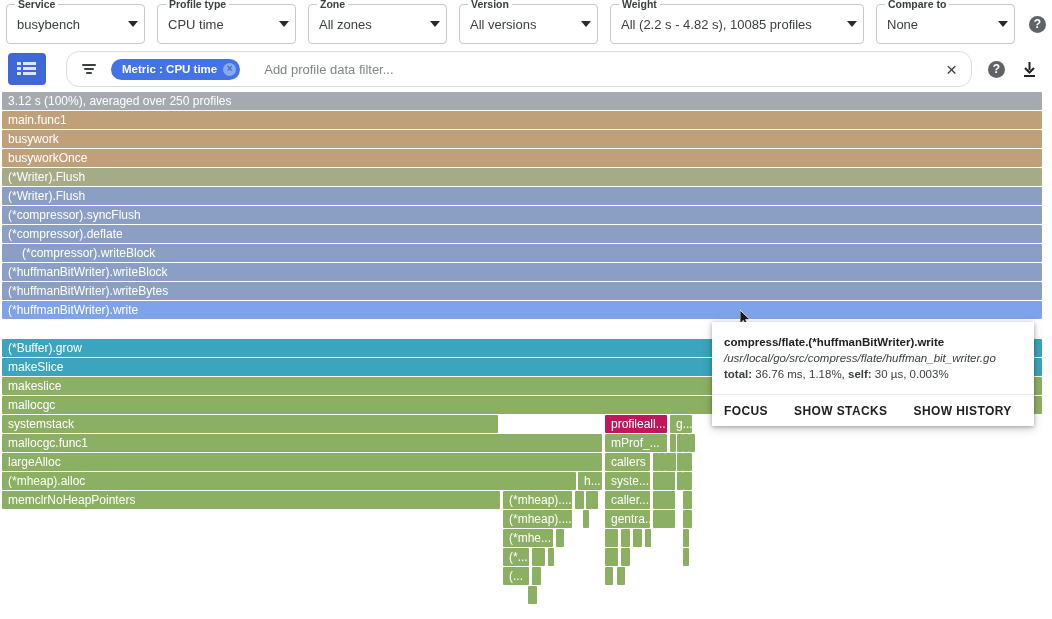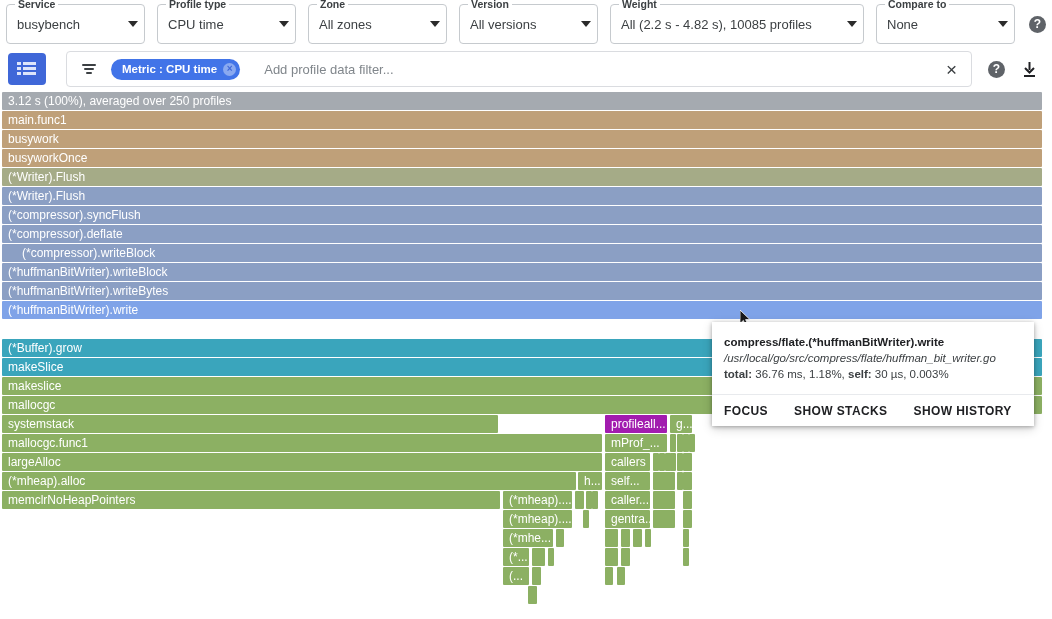--- a/index.html
+++ b/index.html
@@ -84,21 +84,21 @@
     width: 38px; height: 32px;
     background: #3f67d8;
     border-radius: 4px;
     display: flex; align-items: center; justify-content: center;
     flex: none;
   }
   .filterbox {
     margin-left: 20px;
     width: 906px; height: 36px;
     border: 1px solid #dadce0;
-    border-radius: 4px;
+    border-radius: 13px;
     background: #fff;
     display: flex; align-items: center;
     padding: 0 10px 0 14px;
   }
   .chip {
     height: 21px;
     background: #4274e8;
     color: #fff;
     border-radius: 11px;
     font-size: 11.5px;
@@ -289,39 +289,39 @@
     <div class="bar" style="left: 2px; top: 135px; width: 1040px; background: rgb(139, 159, 196);">(*compressor).deflate</div>
     <div class="bar" style="left: 2px; top: 154px; width: 1040px; background: rgb(139, 159, 196); padding-left: 20px;">(*compressor).writeBlock</div>
     <div class="bar" style="left: 2px; top: 173px; width: 1040px; background: rgb(139, 159, 196);">(*huffmanBitWriter).writeBlock</div>
     <div class="bar" style="left: 2px; top: 192px; width: 1040px; background: rgb(139, 159, 196);">(*huffmanBitWriter).writeBytes</div>
     <div class="bar" style="left: 2px; top: 211px; width: 1040px; background: rgb(127, 163, 232);">(*huffmanBitWriter).write</div>
     <div class="bar" style="left: 2px; top: 249px; width: 1040px; background: rgb(58, 165, 188);">(*Buffer).grow</div>
     <div class="bar" style="left: 2px; top: 268px; width: 1040px; background: rgb(58, 165, 188);">makeSlice</div>
     <div class="bar" style="left: 2px; top: 287px; width: 1040px; background: rgb(140, 176, 99);">makeslice</div>
     <div class="bar" style="left: 2px; top: 306px; width: 1040px; background: rgb(140, 176, 99);">mallocgc</div>
     <div class="bar" style="left: 2px; top: 325px; width: 496px; background: rgb(140, 176, 99);">systemstack</div>
-    <div class="bar" style="left: 605px; top: 325px; width: 62px; background: #a21caf;">profileall...</div>
+    <div class="bar" style="left: 605px; top: 325px; width: 62px; background: #be185d;">profileall...</div>
     <div class="bar" style="left: 670px; top: 325px; width: 22px; background: rgb(140, 176, 99);">g...</div>
     <div class="bar" style="left: 2px; top: 344px; width: 600px; background: rgb(140, 176, 99);">mallocgc.func1</div>
     <div class="bar" style="left: 605px; top: 344px; width: 62px; background: rgb(140, 176, 99);">mProf_...</div>
     <div class="bar" style="left: 670px; top: 344px; width: 5px; background: rgb(140, 176, 99);"></div>
     <div class="bar" style="left: 677px; top: 344px; width: 4px; background: rgb(140, 176, 99);"></div>
     <div class="bar" style="left: 683px; top: 344px; width: 4px; background: rgb(140, 176, 99);"></div>
     <div class="bar" style="left: 689px; top: 344px; width: 3px; background: rgb(140, 176, 99);"></div>
     <div class="bar" style="left: 2px; top: 363px; width: 600px; background: rgb(140, 176, 99);">largeAlloc</div>
     <div class="bar" style="left: 605px; top: 363px; width: 45px; background: rgb(140, 176, 99);">callers</div>
     <div class="bar" style="left: 653px; top: 363px; width: 4px; background: rgb(140, 176, 99);"></div>
     <div class="bar" style="left: 659px; top: 363px; width: 4px; background: rgb(140, 176, 99);"></div>
     <div class="bar" style="left: 665px; top: 363px; width: 3px; background: rgb(140, 176, 99);"></div>
     <div class="bar" style="left: 670px; top: 363px; width: 5px; background: rgb(140, 176, 99);"></div>
     <div class="bar" style="left: 677px; top: 363px; width: 4px; background: rgb(140, 176, 99);"></div>
     <div class="bar" style="left: 683px; top: 363px; width: 9px; background: rgb(140, 176, 99);"></div>
     <div class="bar" style="left: 2px; top: 382px; width: 574px; background: rgb(140, 176, 99);">(*mheap).alloc</div>
     <div class="bar" style="left: 578px; top: 382px; width: 24px; background: rgb(140, 176, 99);">h...</div>
-    <div class="bar" style="left: 605px; top: 382px; width: 45px; background: rgb(140, 176, 99);">self...</div>
+    <div class="bar" style="left: 605px; top: 382px; width: 45px; background: rgb(140, 176, 99);">syste...</div>
     <div class="bar" style="left: 653px; top: 382px; width: 22px; background: rgb(140, 176, 99);"></div>
     <div class="bar" style="left: 677px; top: 382px; width: 4px; background: rgb(140, 176, 99);"></div>
     <div class="bar" style="left: 683px; top: 382px; width: 9px; background: rgb(140, 176, 99);"></div>
     <div class="bar" style="left: 2px; top: 401px; width: 498px; background: rgb(140, 176, 99);">memclrNoHeapPointers</div>
     <div class="bar" style="left: 503px; top: 401px; width: 69px; background: rgb(140, 176, 99);">(*mheap)....</div>
     <div class="bar" style="left: 575px; top: 401px; width: 9px; background: rgb(140, 176, 99);"></div>
     <div class="bar" style="left: 586px; top: 401px; width: 4px; background: rgb(140, 176, 99);"></div>
     <div class="bar" style="left: 592px; top: 401px; width: 3px; background: rgb(140, 176, 99);"></div>
     <div class="bar" style="left: 605px; top: 401px; width: 45px; background: rgb(140, 176, 99);">caller...</div>
     <div class="bar" style="left: 653px; top: 401px; width: 22px; background: rgb(140, 176, 99);"></div>

